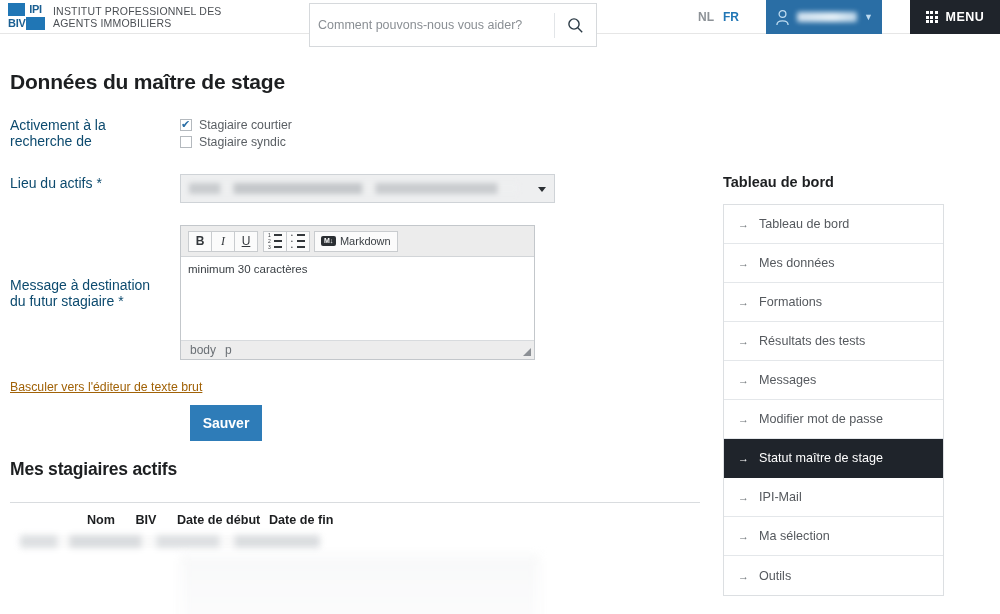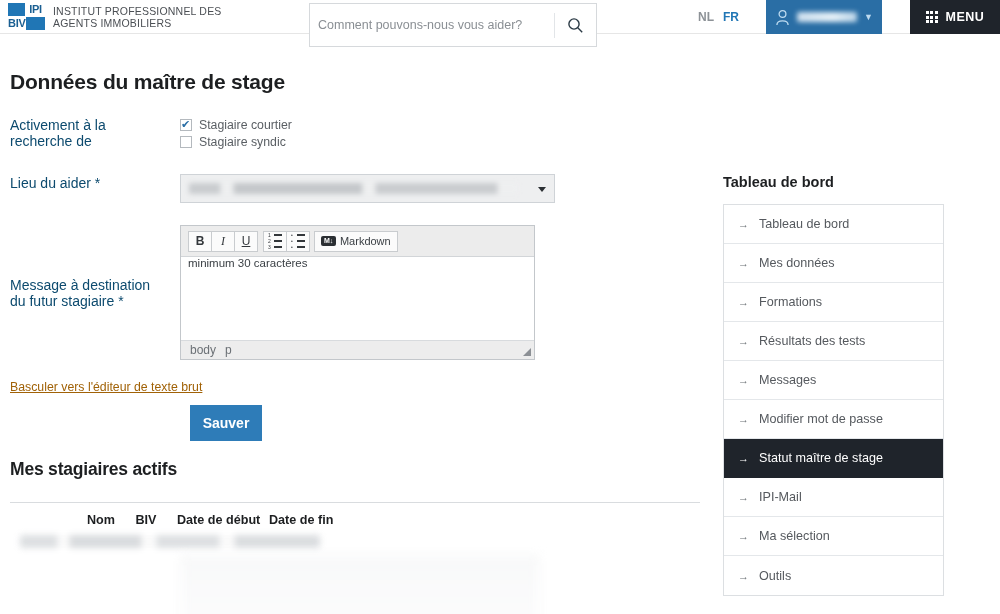--- a/index.html
+++ b/index.html
@@ -171,21 +171,21 @@
   .md-badge {
     background: #2b2f33; color: #fff; font-size: 7px; font-weight: bold;
     border-radius: 2px; padding: 1px 3px; line-height: 8px;
     letter-spacing: -.2px;
   }
   .list-ico { display: flex; flex-direction: column; gap: 2px; }
   .list-ico .li { display: flex; align-items: center; gap: 2px; }
   .list-ico .mk { font-size: 5px; color: #33373b; width: 4px; line-height: 4px; }
   .list-ico .bar { width: 8px; height: 2px; background: #33373b; display: block; }
   .editor-body {
-    height: 83px; padding: 0 7px;
+    height: 83px; padding: 6px 7px;
     font-size: 11.5px; color: #3b4045;
     font-family: "Liberation Sans", sans-serif;
   }
   .editor-status {
     height: 19px; background: #ededed;
     border-top: 1px solid #d8dbde;
     display: flex; align-items: center; gap: 9px;
     padding: 0 9px; font-size: 12px; color: #6b7075;
     position: relative;
   }
@@ -329,21 +329,21 @@
           <span>Stagiaire courtier</span>
         </label>
         <label class="check-line">
           <span class="cb"></span>
           <span>Stagiaire syndic</span>
         </label>
       </div>
     </div>
 
     <div class="form-row" style="margin-top:24px;">
-      <div class="form-label">Lieu du aider *</div>
+      <div class="form-label">Lieu du actifs *</div>
       <div class="form-field">
         <div class="select-box">
           <span class="select-blur"></span>
           <span class="select-arrow"></span>
         </div>
       </div>
     </div>
 
     <div class="form-row" style="margin-top:22px;">
       <div class="form-label" style="padding-top:52px;">Message à destination du futur stagiaire *</div>

